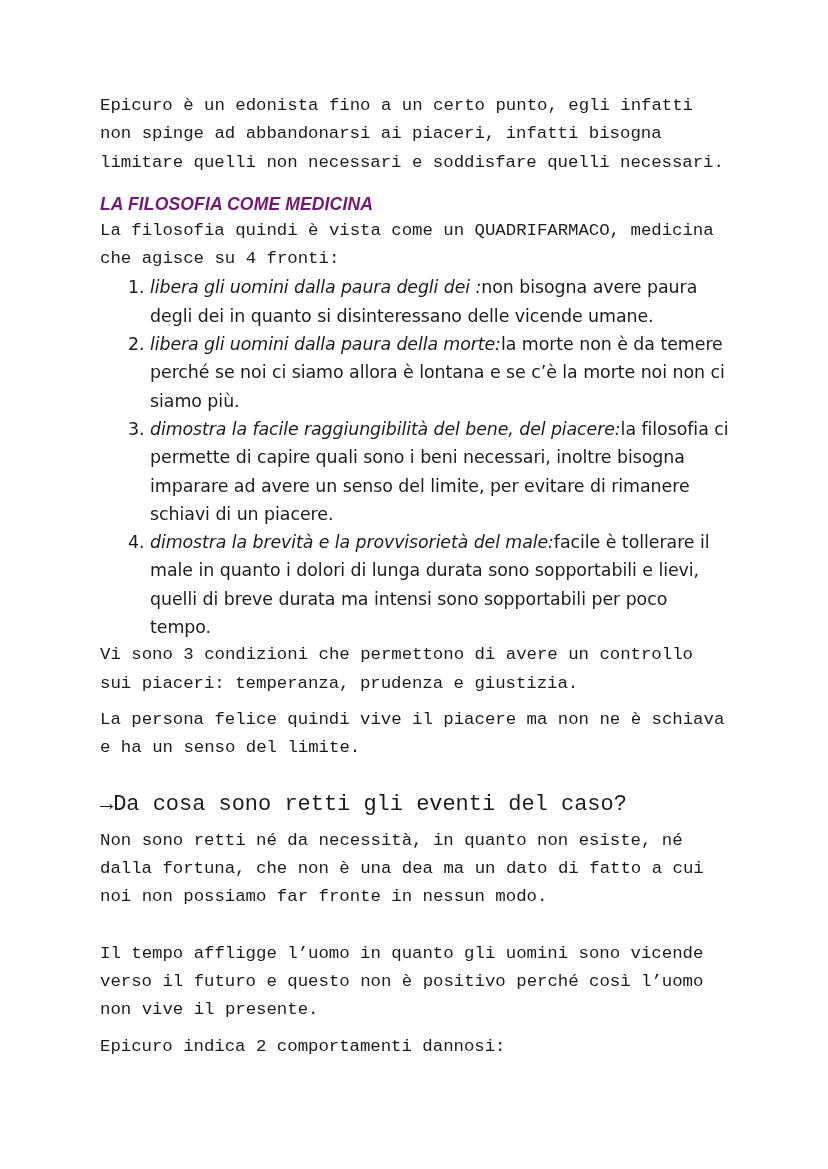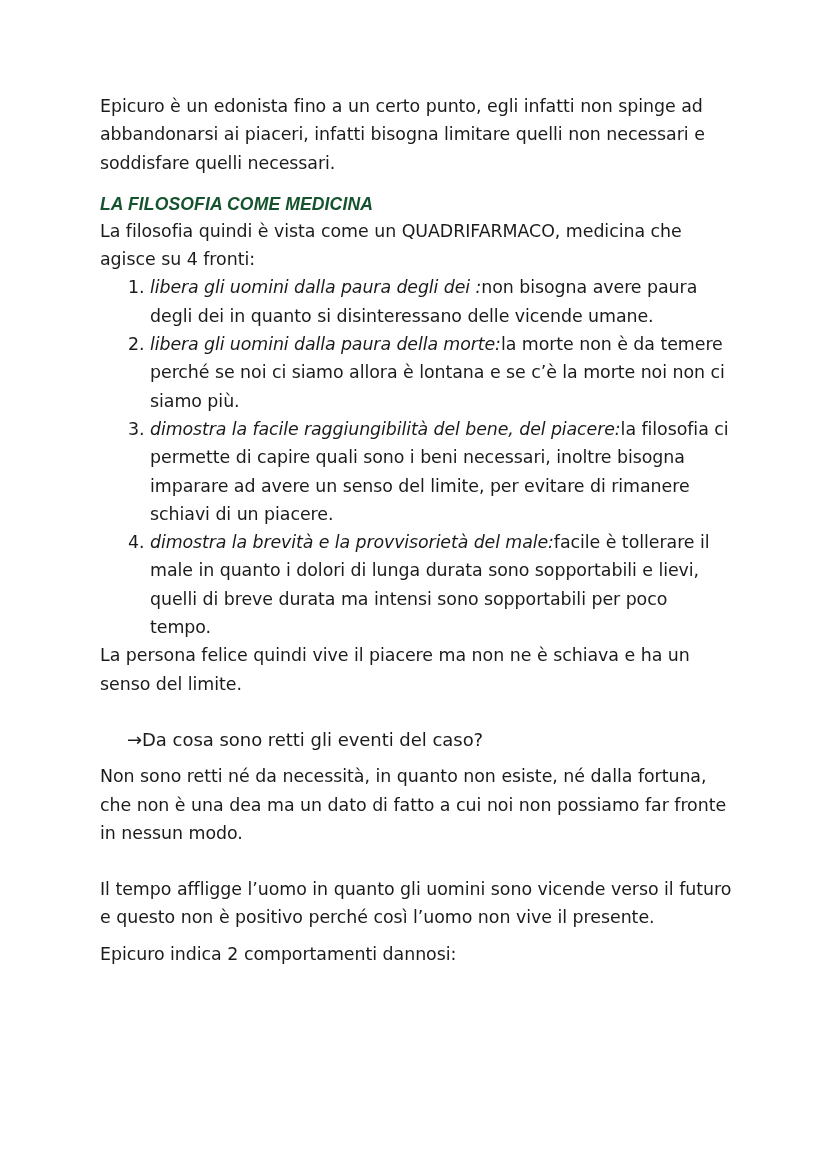--- a/index.html
+++ b/index.html
@@ -29,36 +29,37 @@
     width: 632px;
   }
 
   
   .para {
     font-size: 17.4px;
     line-height: 28.3px;
     letter-spacing: -0.05px;
     margin: 0;
     word-spacing: 0.1px;
+    font-family: Liberation Mono, monospace;
   }
   .para + .para { margin-top: 8px; }
 
   .spacer-sm { height: 14px; }
   .spacer-md { height: 28px; }
 
   
   .heading {
     font-family: "Liberation Sans", "DejaVu Sans", sans-serif;
     font-size: 17.6px;
     font-weight: bold;
     font-style: italic;
     line-height: 26px;
     letter-spacing: 0.1px;
     margin: 0;
-    color: #14532d;
+    color: #701a75;
   }
 
   
   .numlist {
     margin: 0;
     padding: 0;
     list-style: none;
   }
   .numlist > li {
     position: relative;
@@ -75,22 +76,21 @@
     text-align: left;
     font-size: 17.4px;
     line-height: 28.3px;
   }
   .lead {
     font-style: italic;
     font-weight: normal;
     letter-spacing: -0.1px;
   }
   .arrow {
-    font-size: 18px;
-    margin-left: 27px;
+    font-size: 22px;
   }
 </style>
 </head>
 <body>
 
 <div class="page">
   <div class="content">
 
     <p class="para">Epicuro è un edonista fino a un certo punto, egli infatti non spinge ad abbandonarsi ai piaceri, infatti bisogna limitare quelli non necessari e soddisfare quelli necessari.</p>
 
@@ -109,20 +109,21 @@
         <span class="marker">2.</span><span class="lead">libera gli uomini dalla paura della morte:</span><span>la morte non è da temere perché se noi ci siamo allora è lontana e se c’è la morte noi non ci siamo più.</span>
       </li>
       <li>
         <span class="marker">3.</span><span class="lead">dimostra la facile raggiungibilità del bene, del piacere:</span><span>la filosofia ci permette di capire quali sono i beni necessari, inoltre bisogna imparare ad avere un senso del limite, per evitare di rimanere schiavi di un piacere.</span>
       </li>
       <li>
         <span class="marker">4.</span><span class="lead">dimostra la brevità e la provvisorietà del male:</span><span>facile è tollerare il male in quanto i dolori di lunga durata sono sopportabili e lievi, quelli di breve durata ma intensi sono sopportabili per poco tempo.</span>
       </li>
     </ol>
 
+    <p class="para">Vi sono 3 condizioni che permettono di avere un controllo sui piaceri: temperanza, prudenza e giustizia.</p>
 
     <p class="para">La persona felice quindi vive il piacere ma non ne è schiava e ha un senso del limite.</p>
 
     <div class="spacer-md"></div>
 
     <p class="para arrow">→Da cosa sono retti gli eventi del caso?</p>
 
     <p class="para">Non sono retti né da necessità, in quanto non esiste, né dalla fortuna, che non è una dea ma un dato di fatto a cui noi non possiamo far fronte in nessun modo.</p>
 
 

